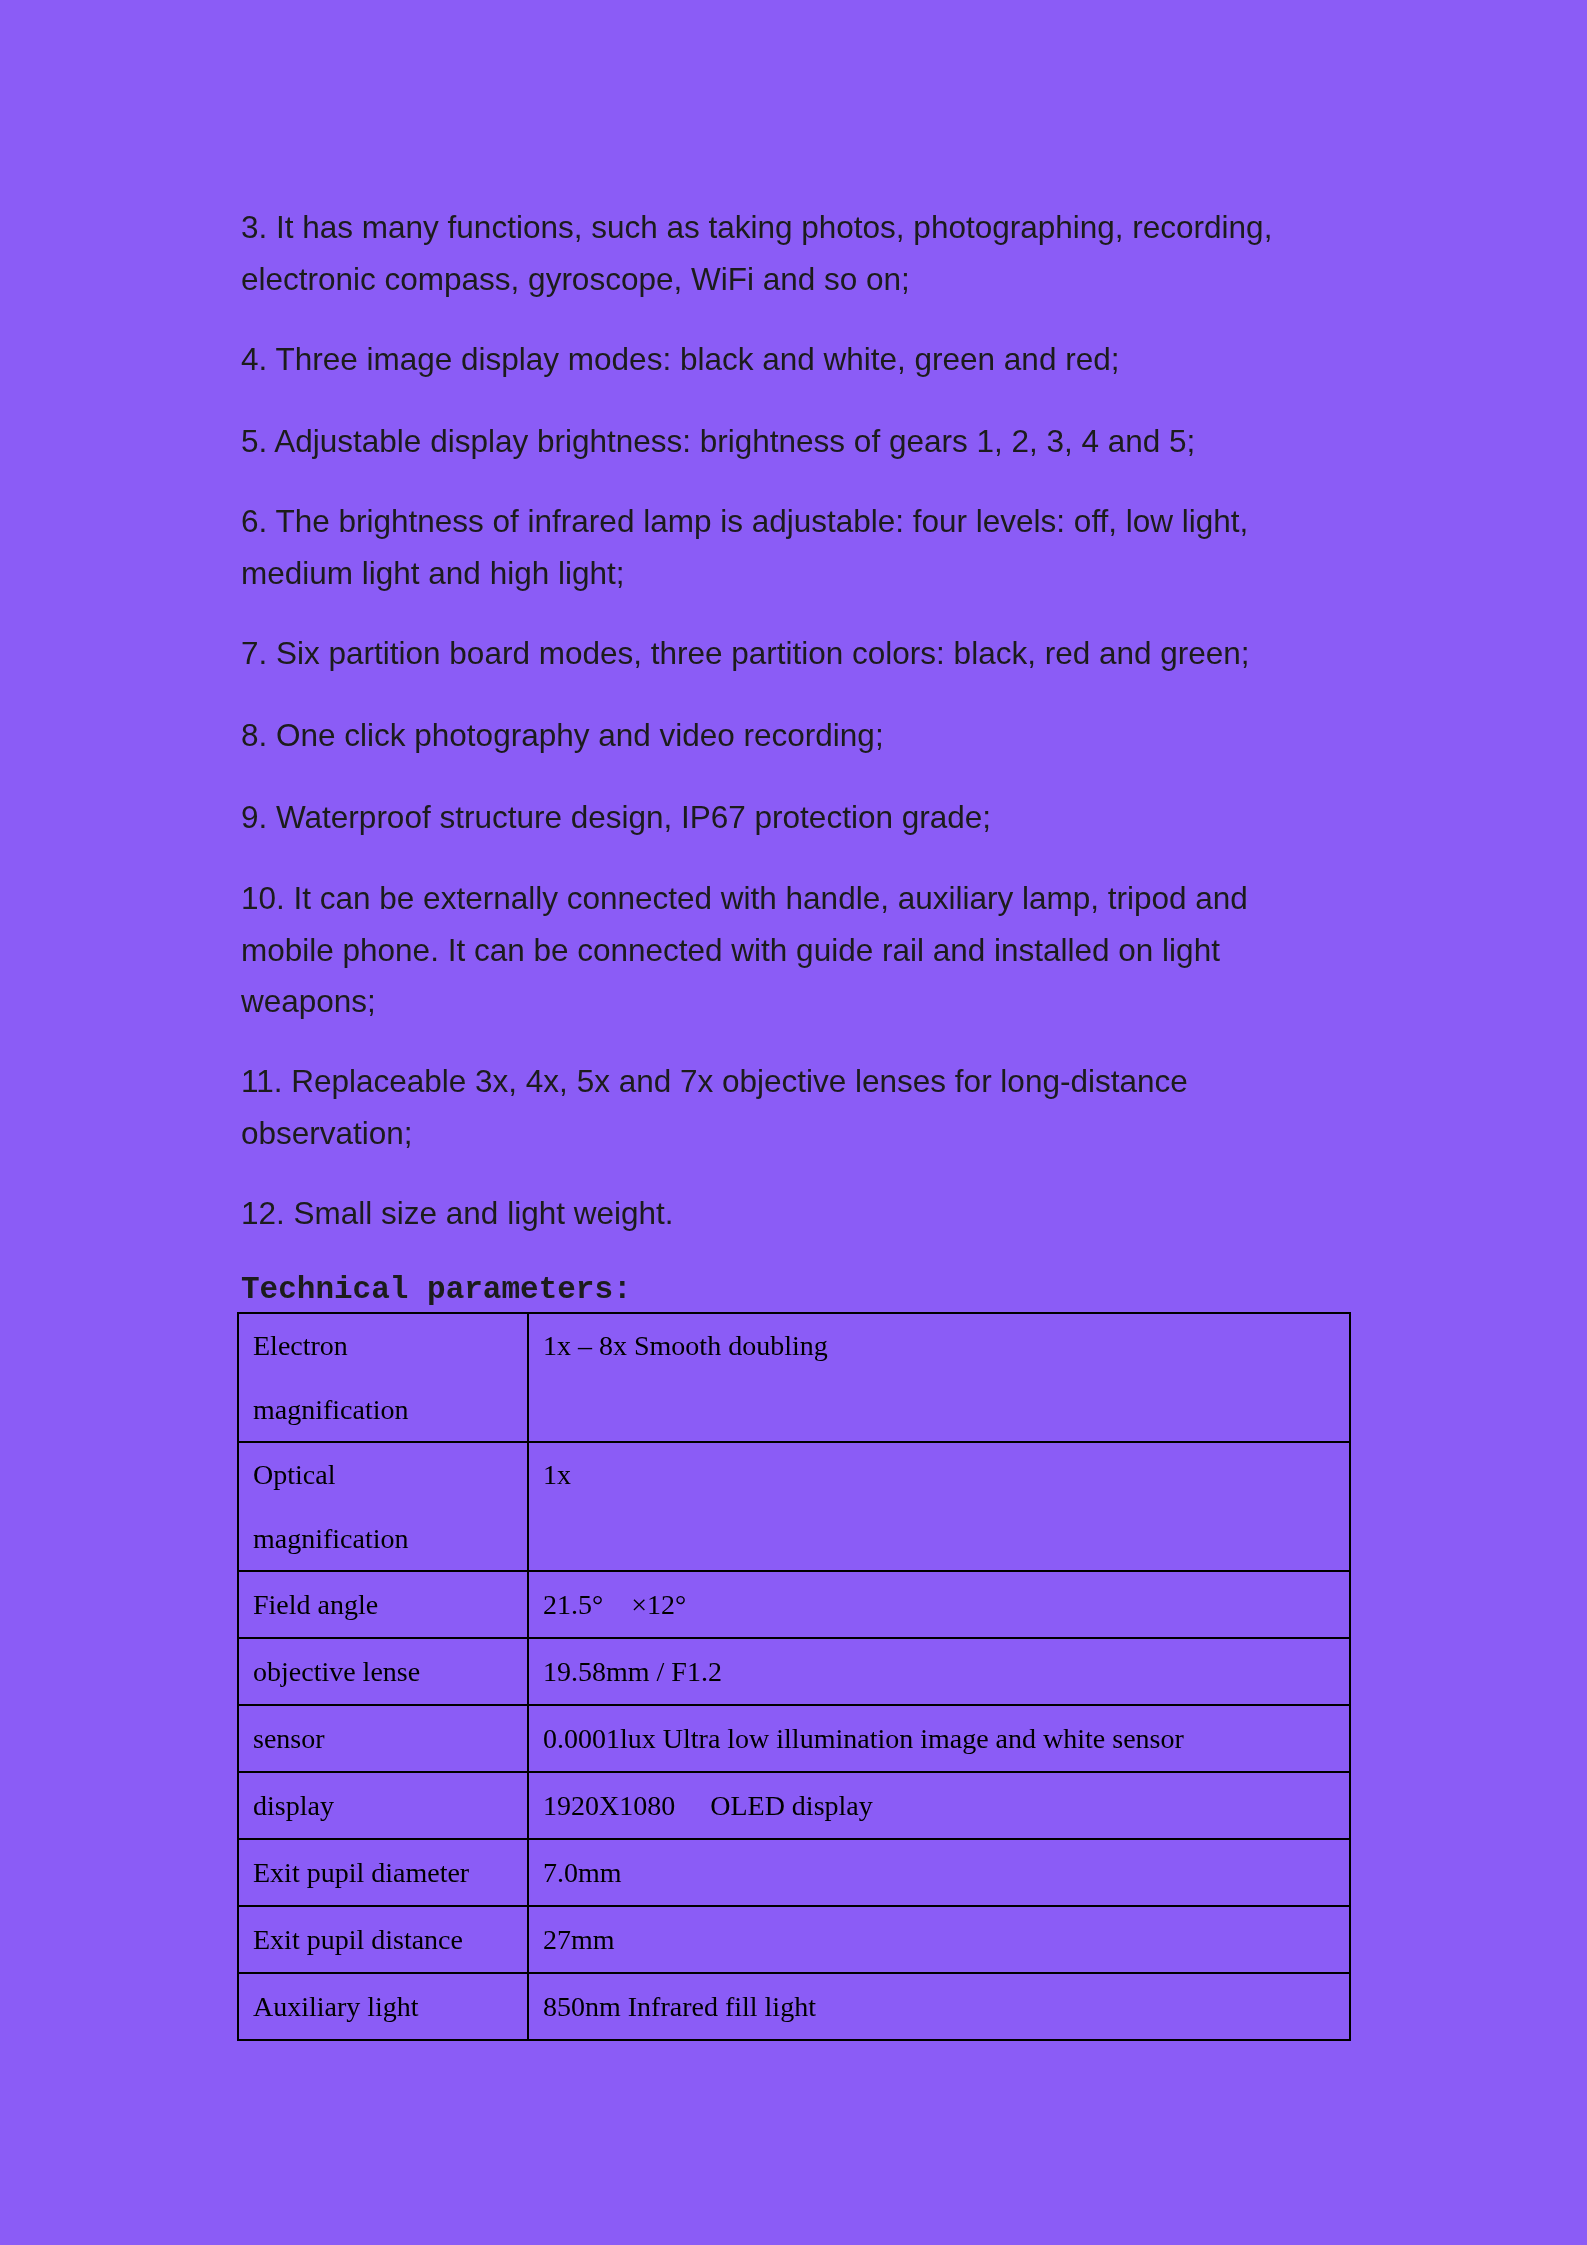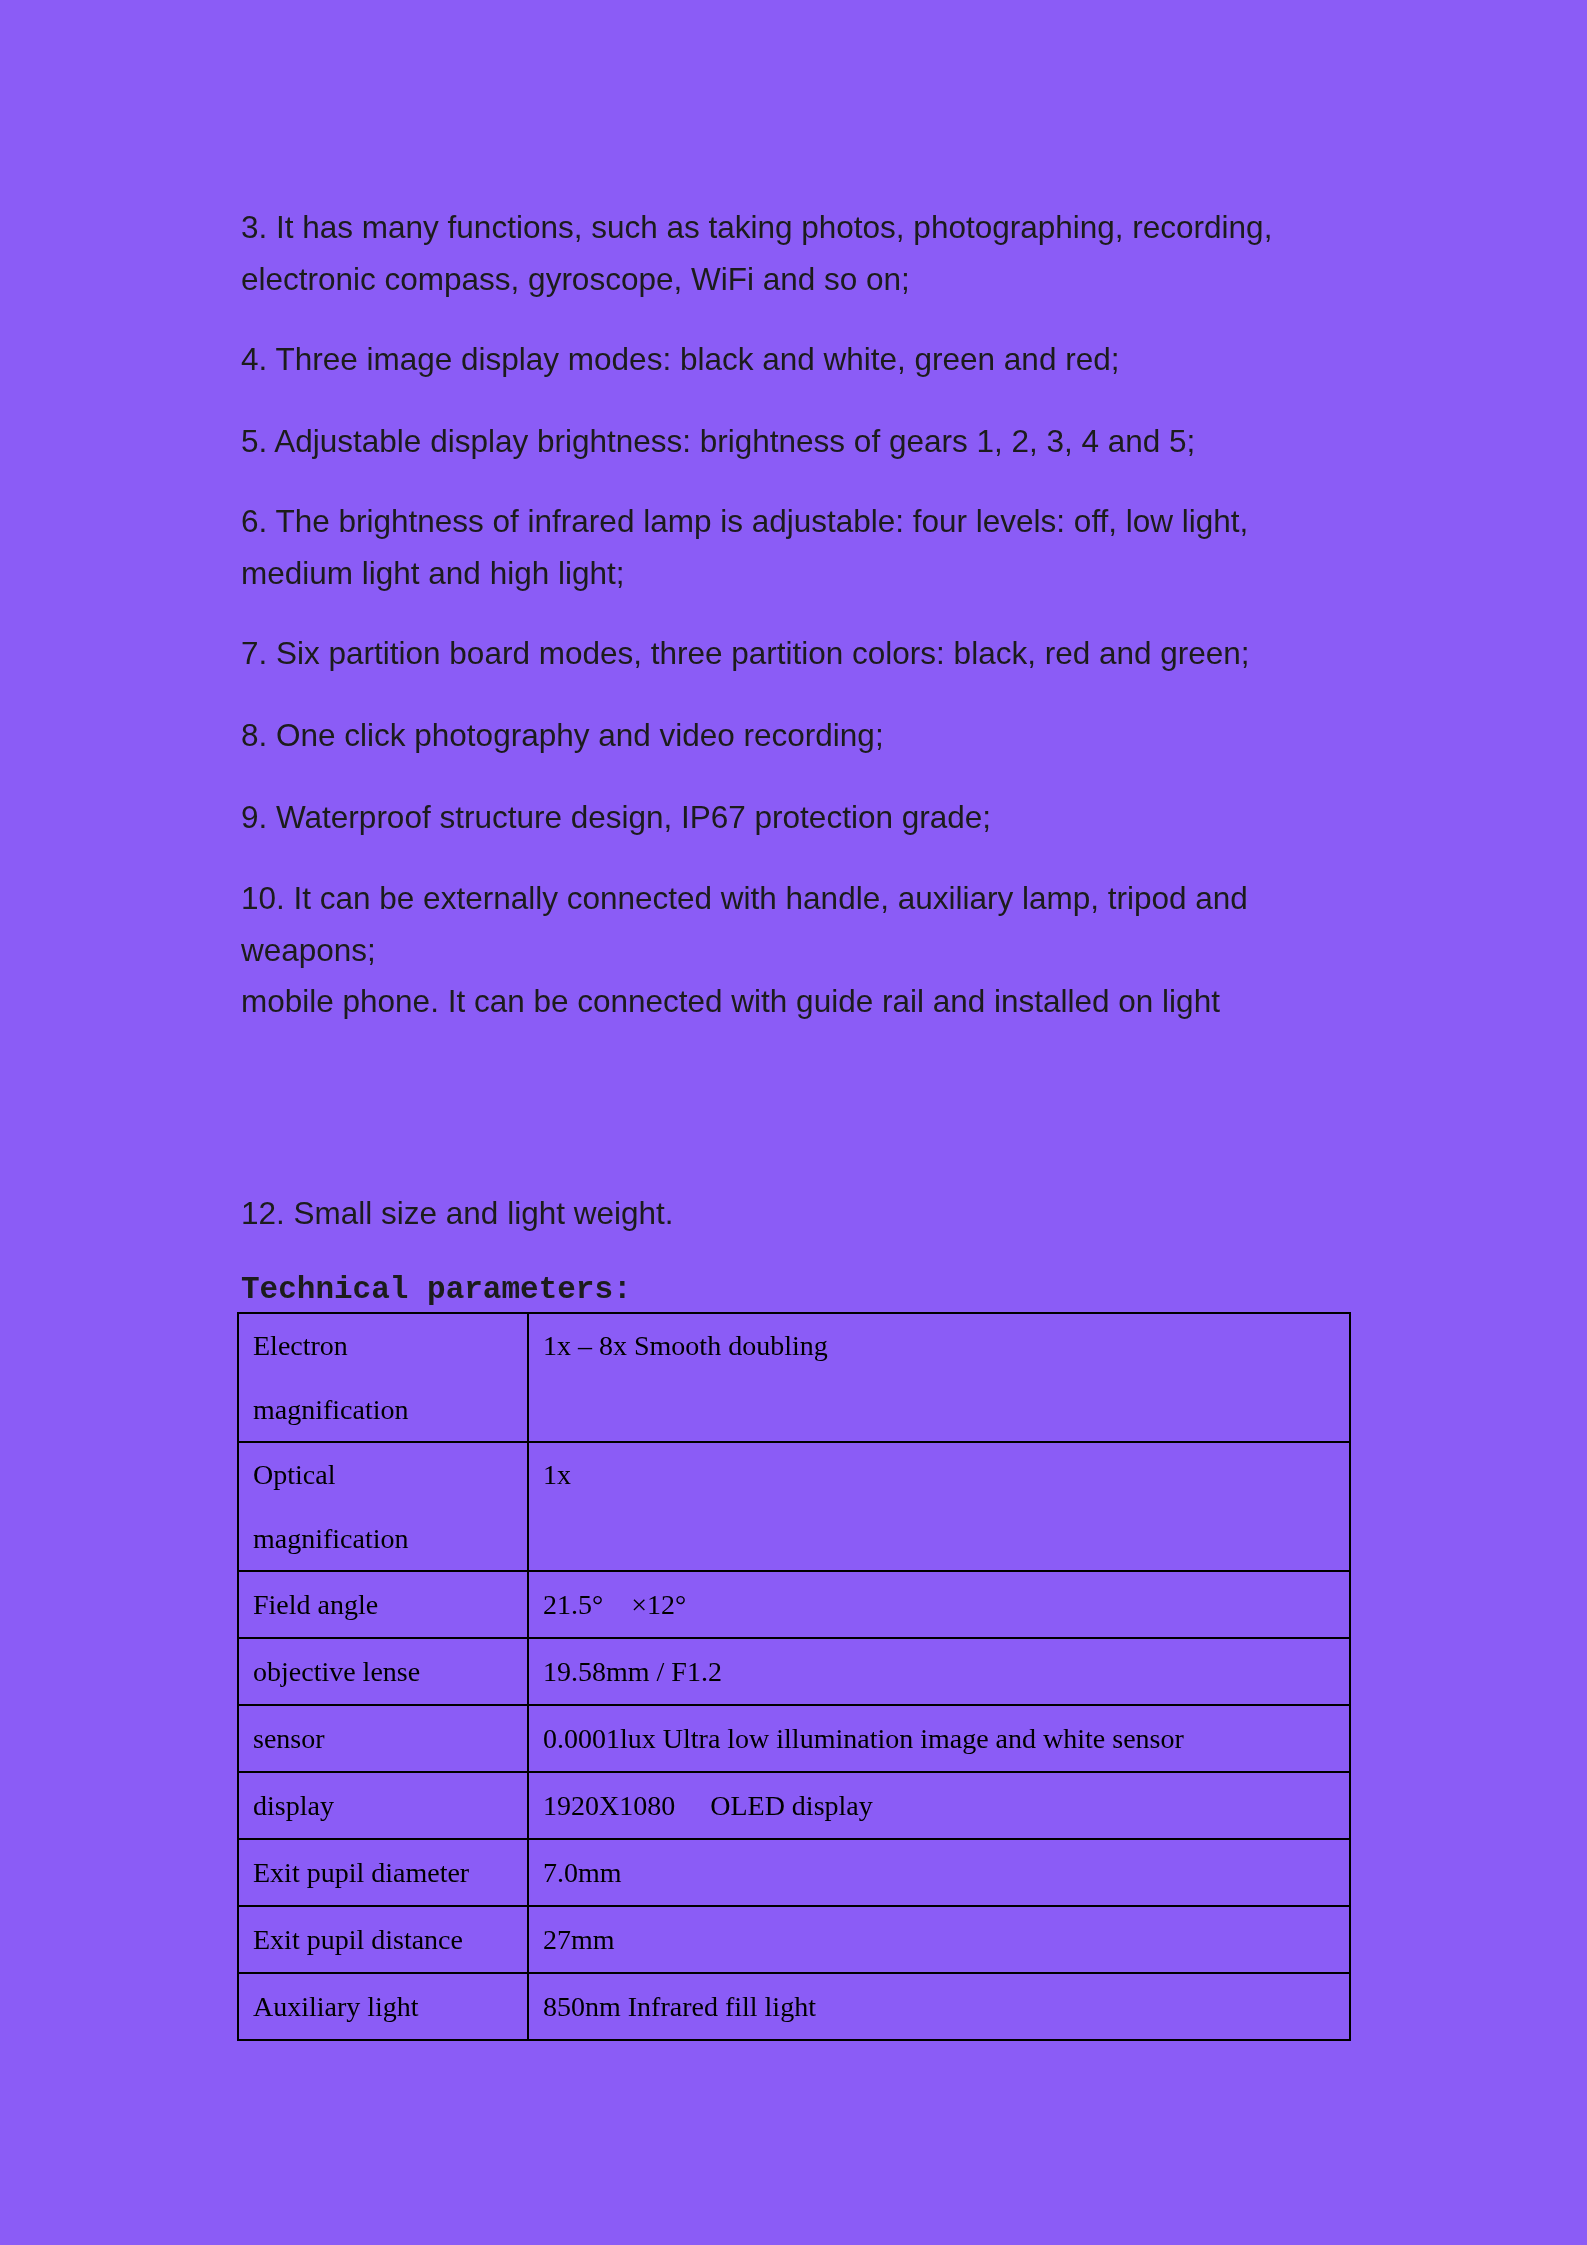--- a/index.html
+++ b/index.html
@@ -53,22 +53,26 @@
     <span class="line">7. Six partition board modes, three partition colors: black, red and green;</span>
   </div>
   <div class="para" style="top:710px">
     <span class="line">8. One click photography and video recording;</span>
   </div>
   <div class="para" style="top:792px">
     <span class="line">9. Waterproof structure design, IP67 protection grade;</span>
   </div>
   <div class="para" style="top:873px">
     <span class="line">10. It can be externally connected with handle, auxiliary lamp, tripod and</span>
+    <span class="line">mobile phone. It can be connected with guide rail and installed on light</span>
     <span class="line">weapons;</span>
-    <span class="line">mobile phone. It can be connected with guide rail and installed on light</span>
+  </div>
+  <div class="para" style="top:1056px">
+    <span class="line">11. Replaceable 3x, 4x, 5x and 7x objective lenses for long-distance</span>
+    <span class="line">observation;</span>
   </div>
   <div class="para" style="top:1188px">
     <span class="line">12. Small size and light weight.</span>
   </div>
 
   <div class="heading">Technical parameters:</div>
 
   <table class="params">
     <tbody>
       <tr class="tall">

